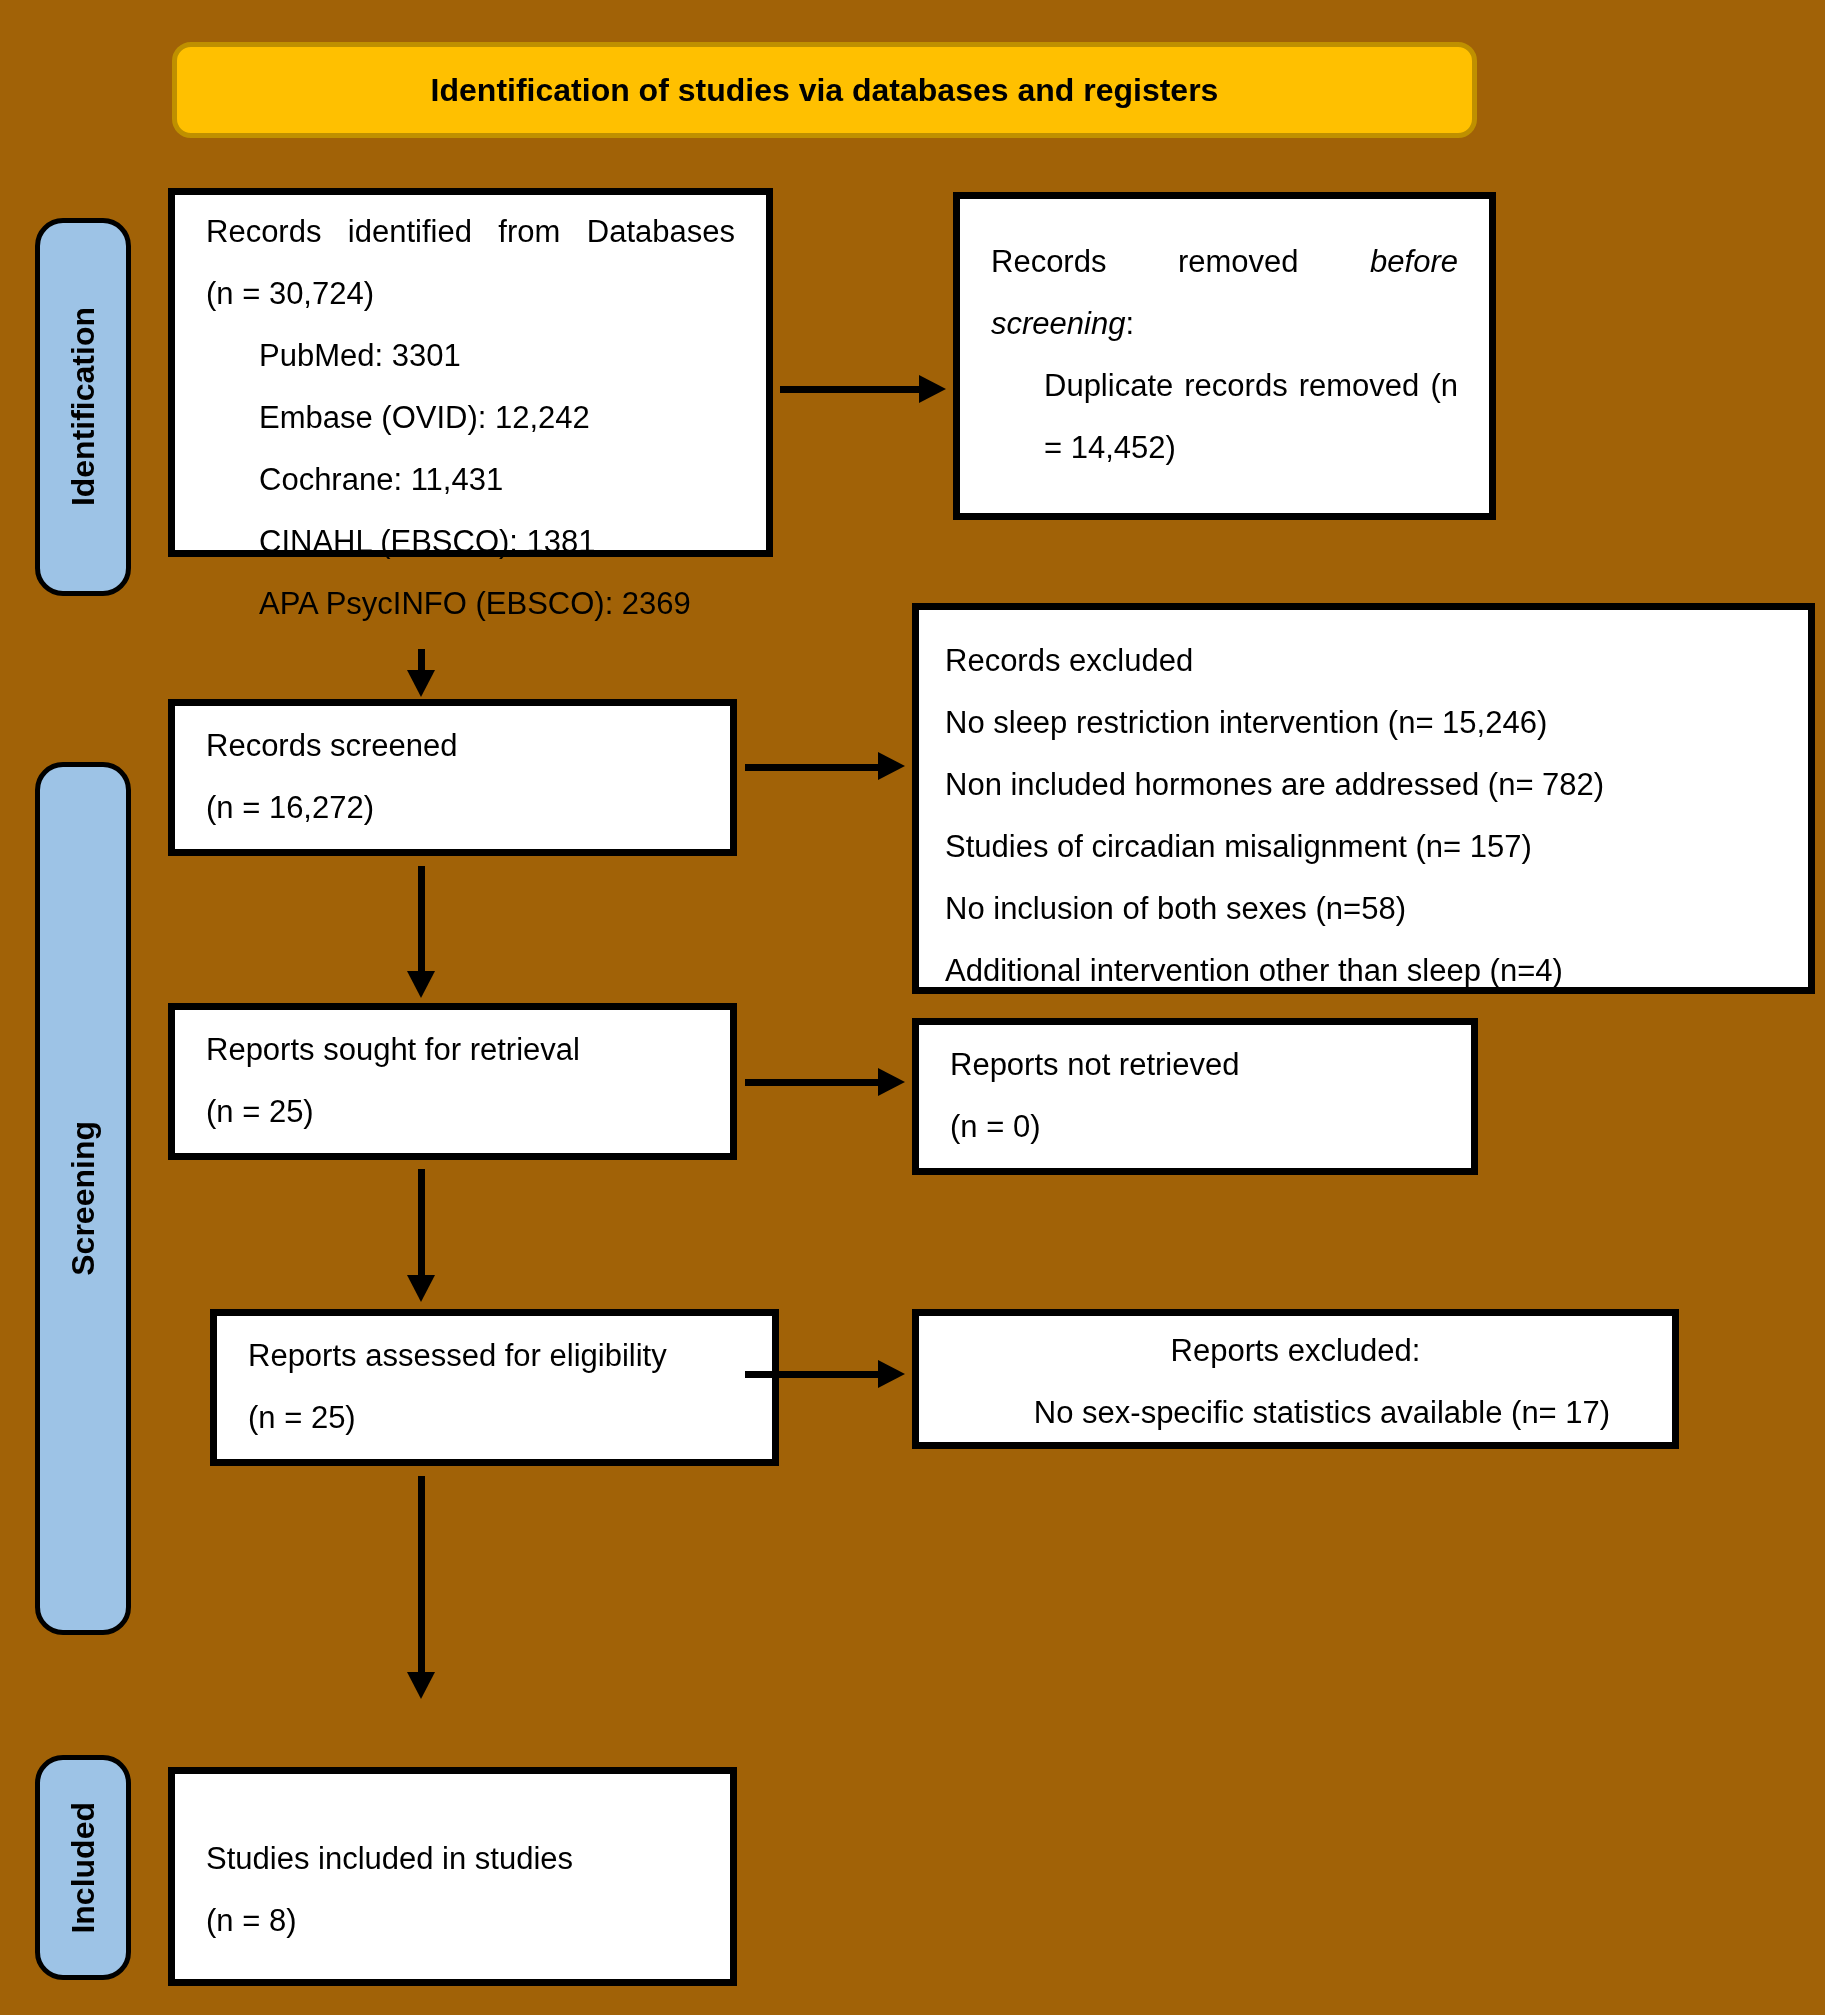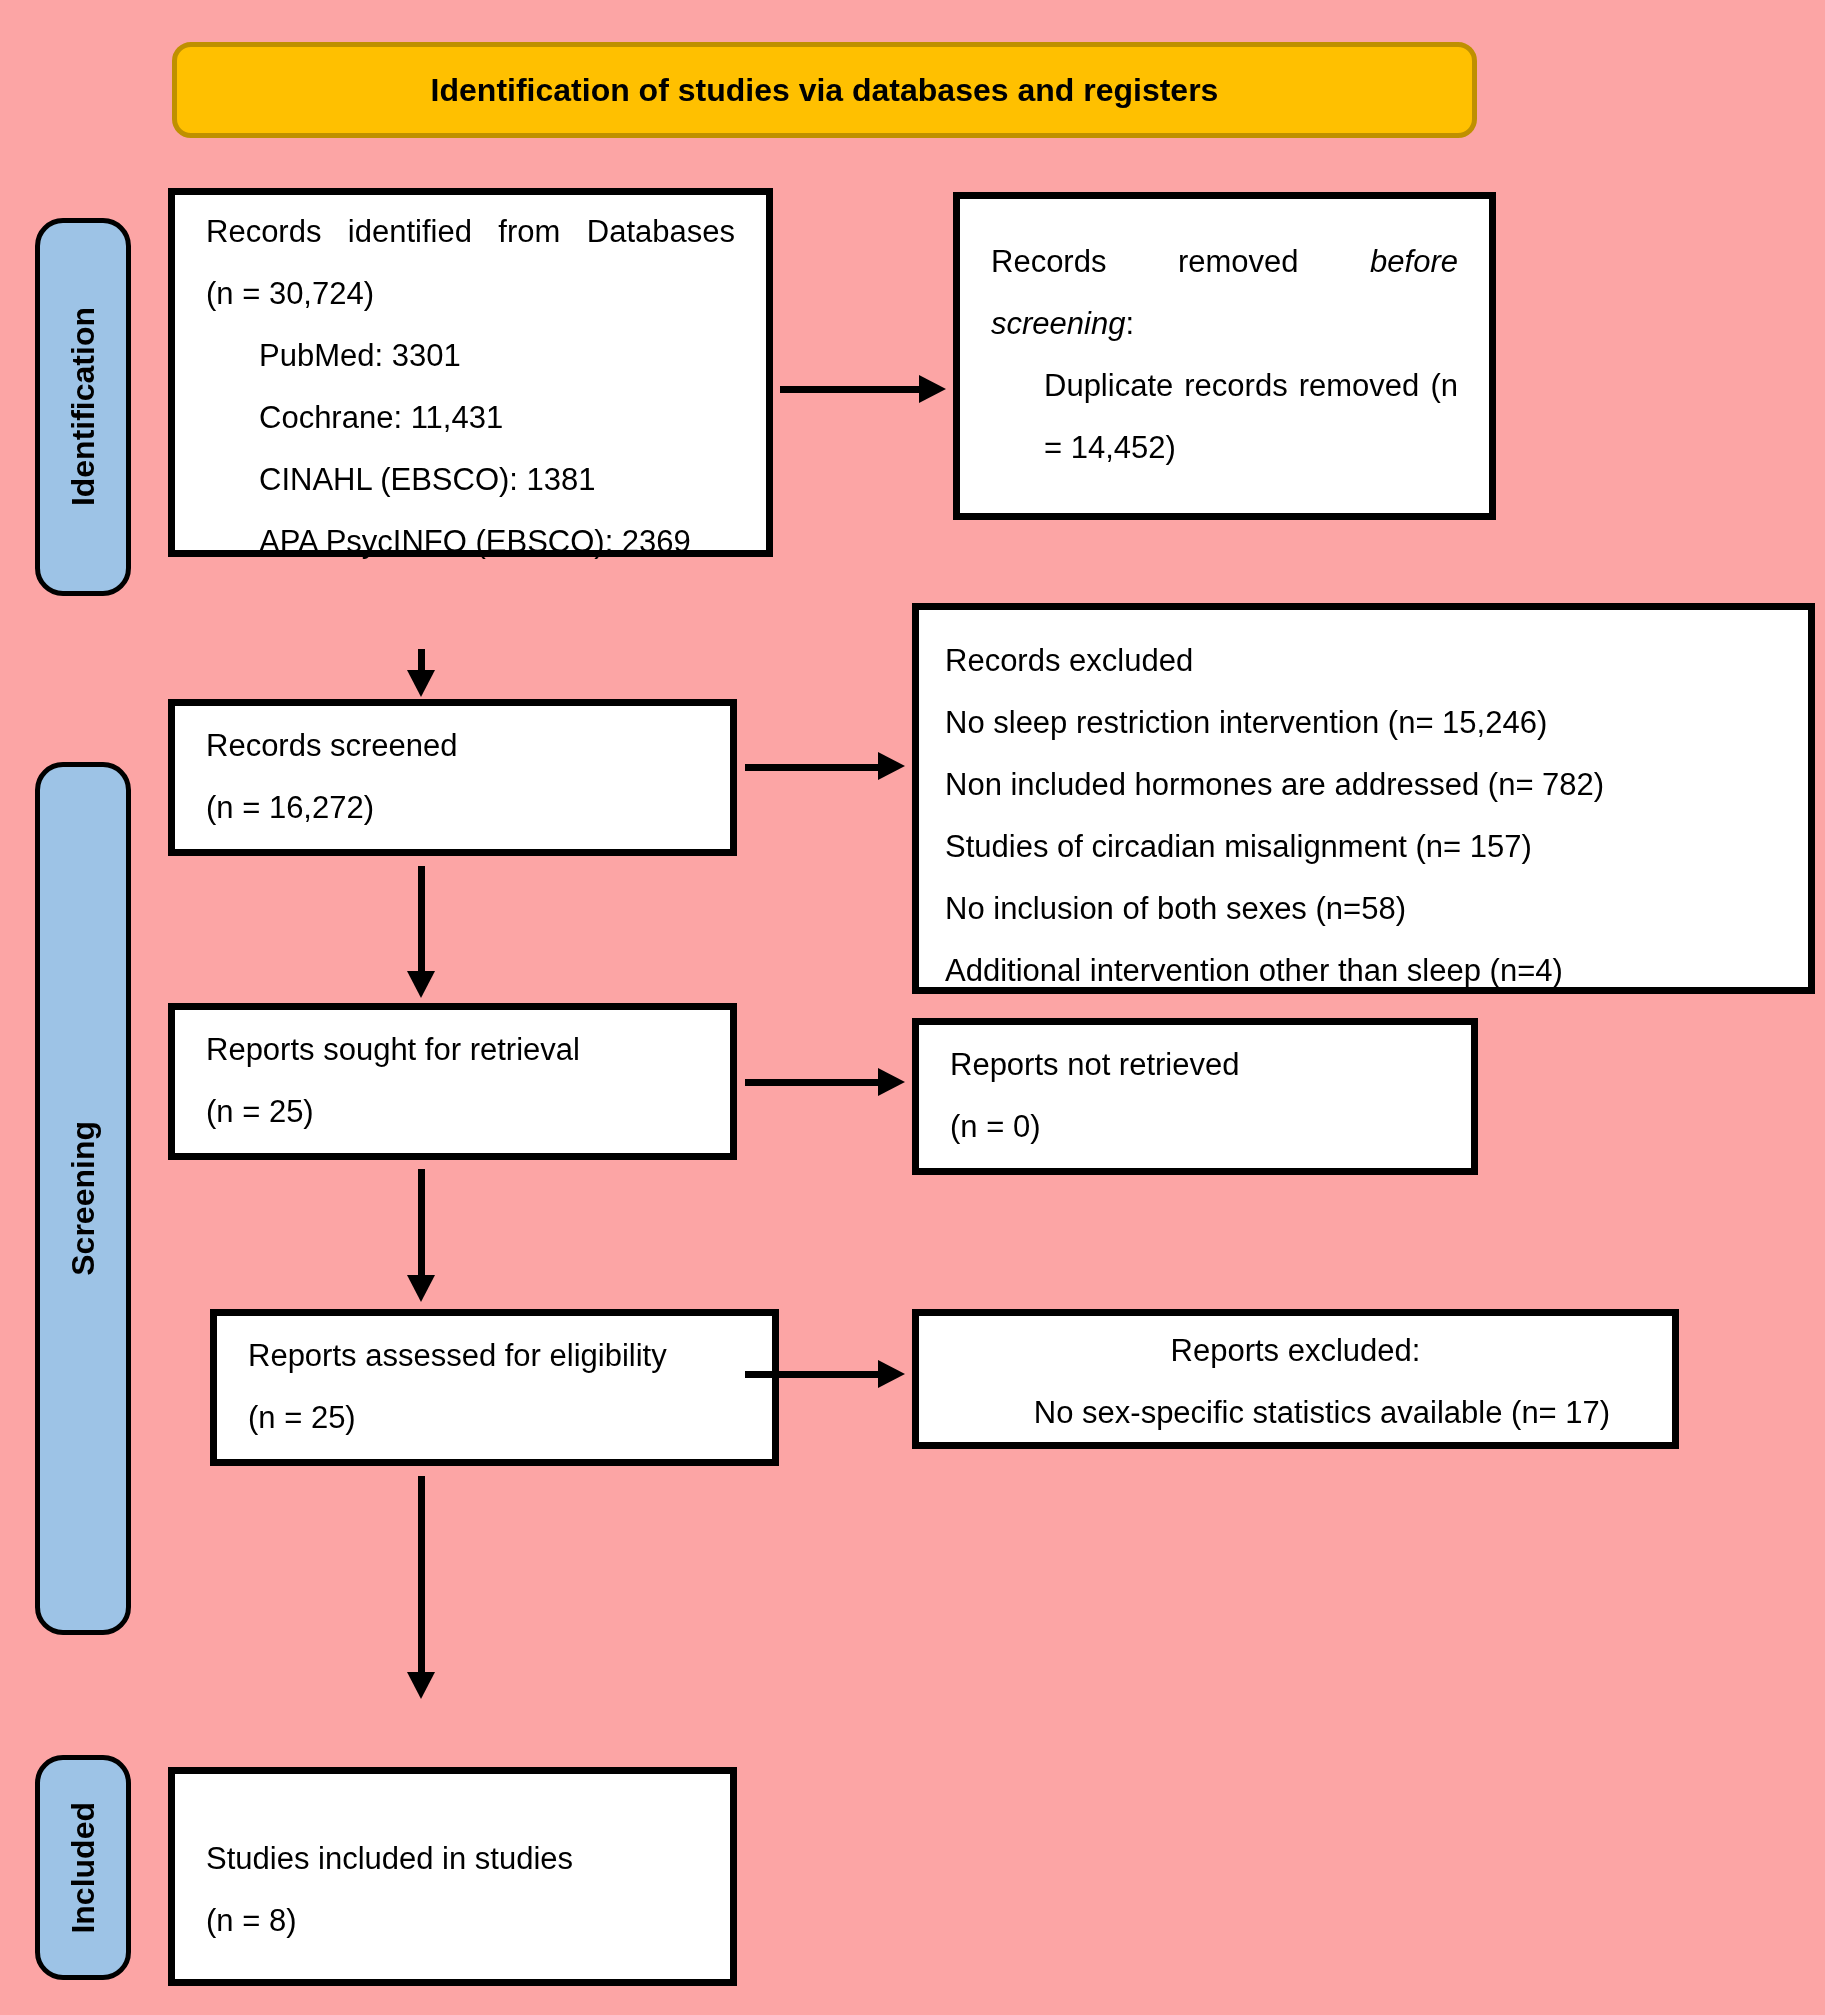--- a/index.html
+++ b/index.html
@@ -1,19 +1,19 @@
 <!DOCTYPE html>
 <html style="--banner-fill: #FFC000; --banner-border: #BF9000; --sidebar-fill: #9DC3E6; --box-border: #000000; --arrow: #000000;font-size:9.4px"><head>
 <meta charset="utf-8">
 <style>
   html,body{margin:0;padding:0;background:#ffffff;}
   #canvas{
     position:relative;
     width:1825px;height:2015px;
-    background:#fca5a5;
+    background:#a16207;
     font-family:"Liberation Sans", sans-serif;
     color:#000;
   }
   .banner{
     position:absolute;left:172px;top:42px;width:1305px;height:96px;
     box-sizing:border-box;
     background:var(--banner-fill,#FFC000);
     border:5.3px solid var(--banner-border,#BF9000);
     border-radius:19px;
     display:flex;align-items:center;justify-content:center;
@@ -81,20 +81,21 @@
     <span>Screening</span>
   </div>
   <div class="side-label-box" id="side-included">
     <span>Included</span>
   </div>
 
   <div class="box" id="box-identified">
     <div class="stretch">Records identified from Databases</div>
     <div>(n = 30,724)</div>
     <div class="indent nowrap">PubMed: 3301</div>
+    <div class="indent nowrap">Embase (OVID): 12,242</div>
     <div class="indent nowrap">Cochrane: 11,431</div>
     <div class="indent nowrap">CINAHL (EBSCO): 1381</div>
     <div class="indent nowrap">APA PsycINFO (EBSCO): 2369</div>
   </div>
 
   <div class="box" id="box-removed">
     <div class="justify"><span>Records removed </span><i>before screening</i><span>:</span></div>
     <div class="indent justify"><span>Duplicate records removed</span> <span>(n = 14,452)</span></div>
   </div>
 

